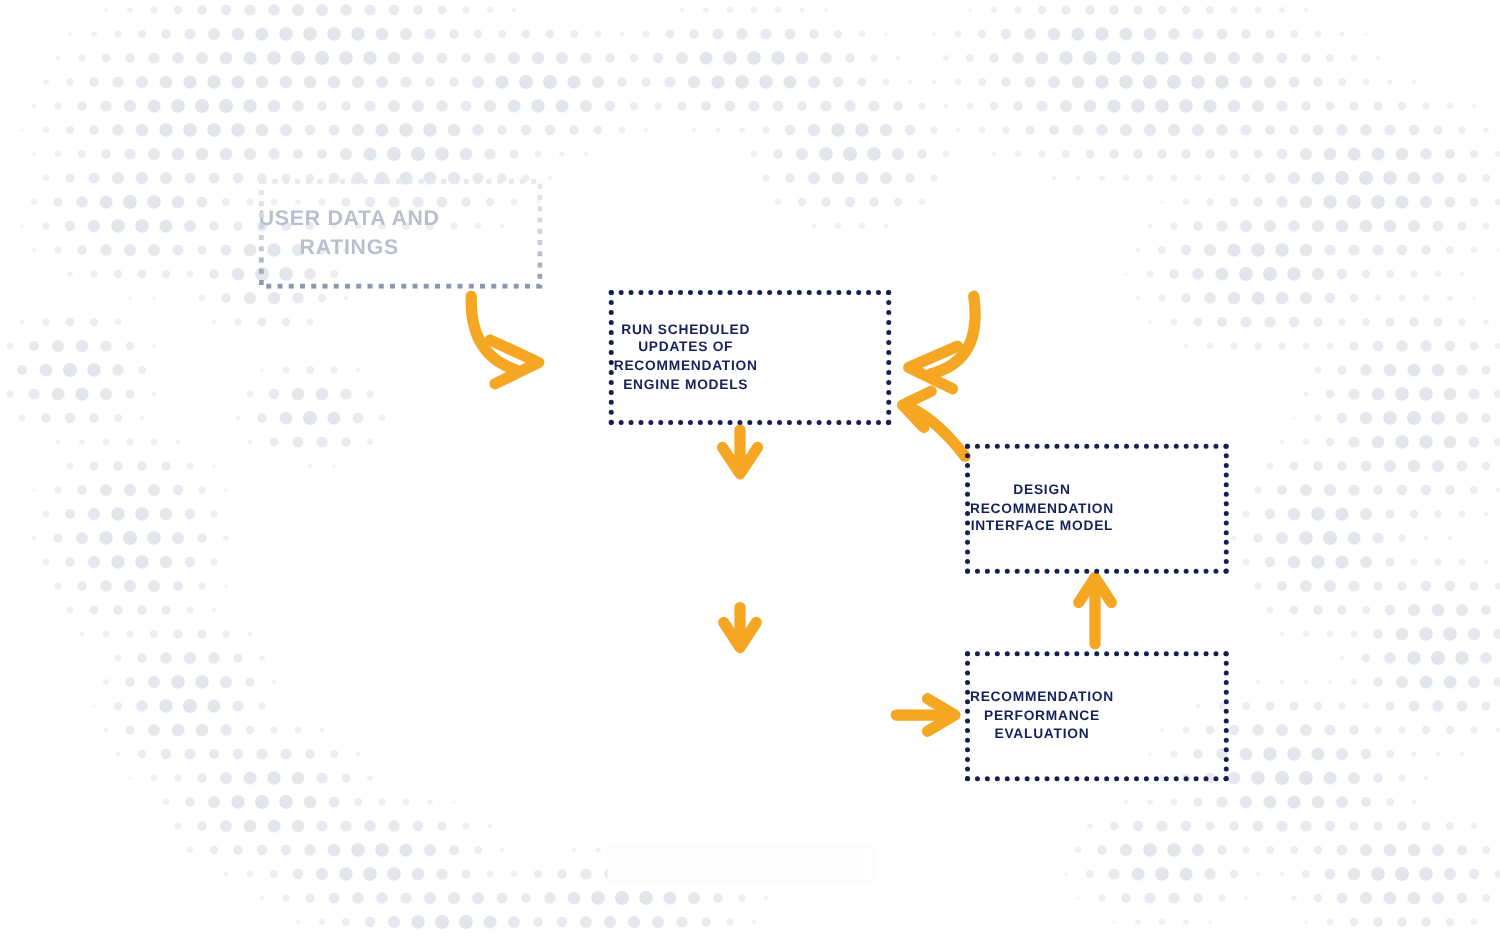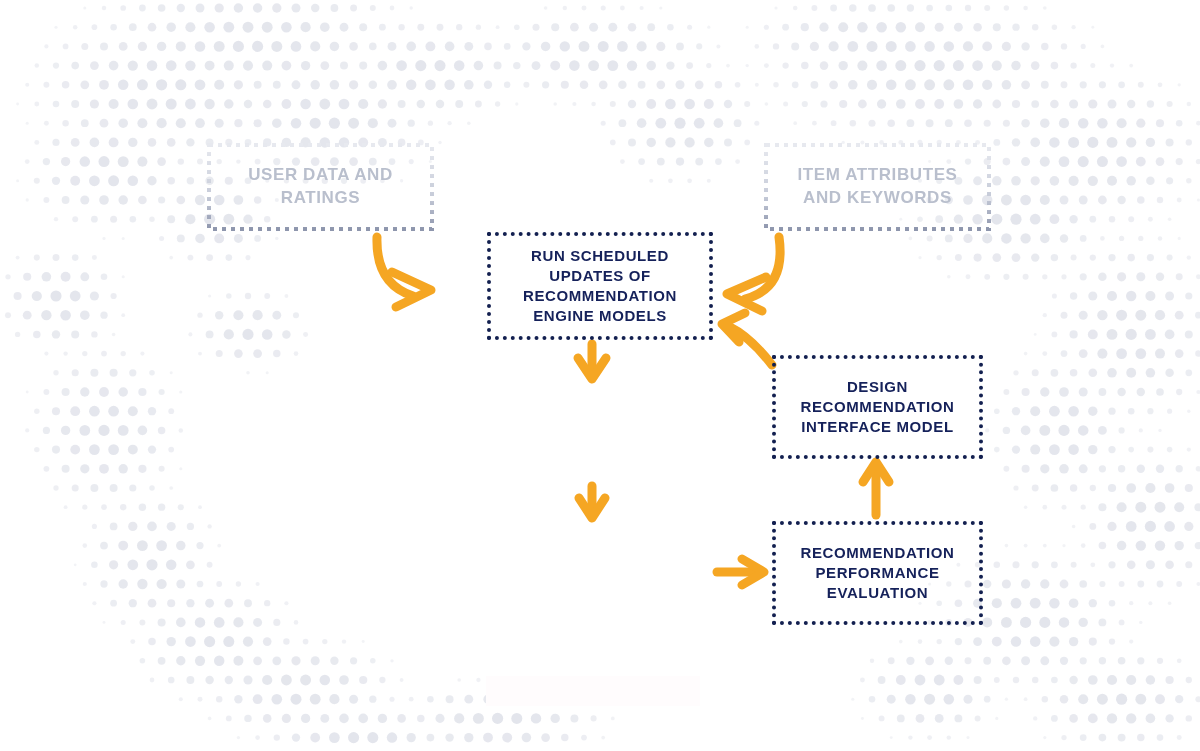--- a/index.html
+++ b/index.html
@@ -26,40 +26,39 @@
     height: 751px;
     pointer-events: none;
   }
 
   
   .node {
     position: absolute;
     box-sizing: border-box;
     display: flex;
     align-items: center;
-    justify-content: center;
     text-align: center;
   }
   .node .node-label {
     display: block;
     font-weight: bold;
     letter-spacing: 0.6px;
     line-height: 1.33;
     text-transform: uppercase;
     white-space: pre-line;
   }
 
   
   .node.primary {
     border: 4px dotted #132050;
     background: transparent;
   }
   .node.primary .node-label {
     color: #15215a;
-    font-size: 15px;
+    font-size: 11px;
   }
 
   
   .node.source {
     border: 4px dotted #c9cdd9;
     background: transparent;
   }
   .node.source.grad {
     border: none;
   }
@@ -1391,34 +1390,20 @@
           <stop offset="60%" stop-color="#c7ccd9"></stop>
           <stop offset="100%" stop-color="#8e96ad"></stop>
         </linearGradient>
       </defs>
       <rect x="2" y="2" width="223" height="84" fill="none" stroke="url(#gradA)" stroke-width="4" stroke-dasharray="4 5" stroke-linecap="butt"></rect>
     </svg>
     <span class="node-label">USER DATA AND
 RATINGS</span>
   </div>
 
-  <div class="node source grad" style="left:764px; top:143px; width:227px; height:88px;">
-    <svg class="grad-border-svg" viewBox="0 0 227 88" preserveAspectRatio="none" xmlns="http://www.w3.org/2000/svg">
-      <defs>
-        <linearGradient id="gradB" x1="0" y1="0" x2="0" y2="1">
-          <stop offset="0%" stop-color="#e7e9ef"></stop>
-          <stop offset="60%" stop-color="#c7ccd9"></stop>
-          <stop offset="100%" stop-color="#8e96ad"></stop>
-        </linearGradient>
-      </defs>
-      <rect x="2" y="2" width="223" height="84" fill="none" stroke="url(#gradB)" stroke-width="4" stroke-dasharray="4 5" stroke-linecap="butt"></rect>
-    </svg>
-    <span class="node-label">ITEM ATTRIBUTES
-AND KEYWORDS</span>
-  </div>
 
   <div class="node primary" style="left:487px; top:232px; width:226px; height:108px;">
     <span class="node-label">RUN SCHEDULED
 UPDATES OF
 RECOMMENDATION
 ENGINE MODELS</span>
   </div>
 
 
 

